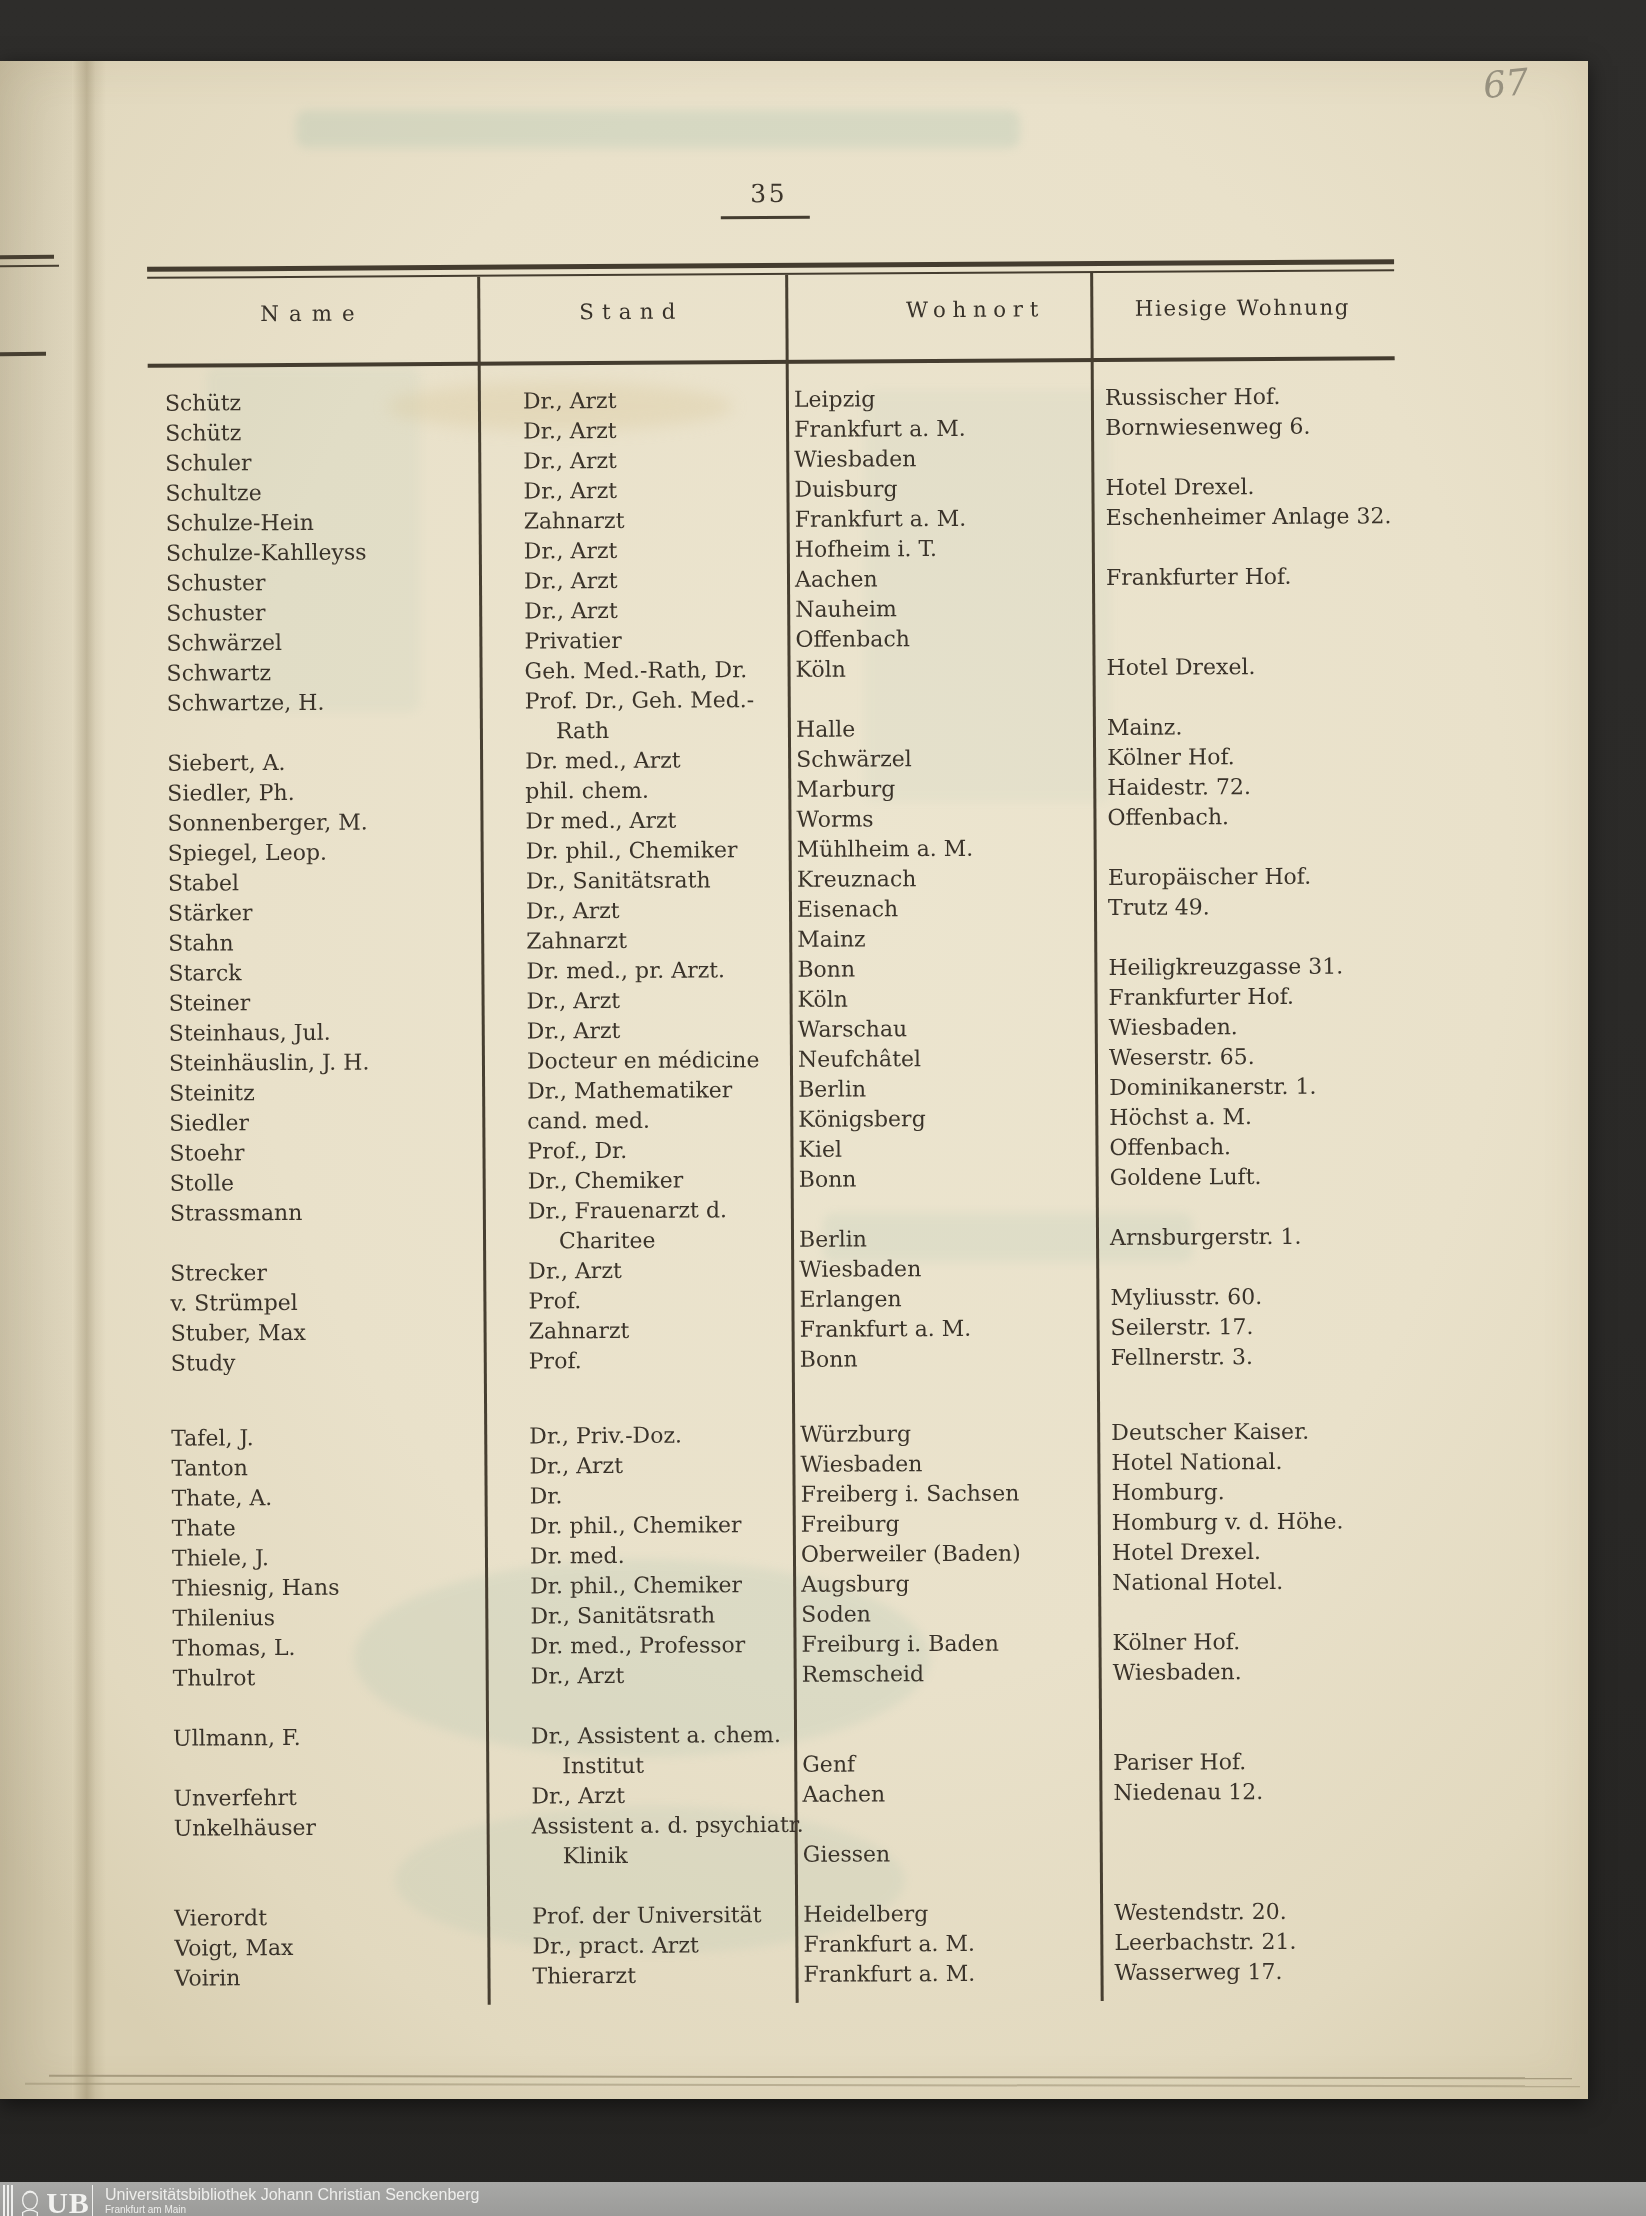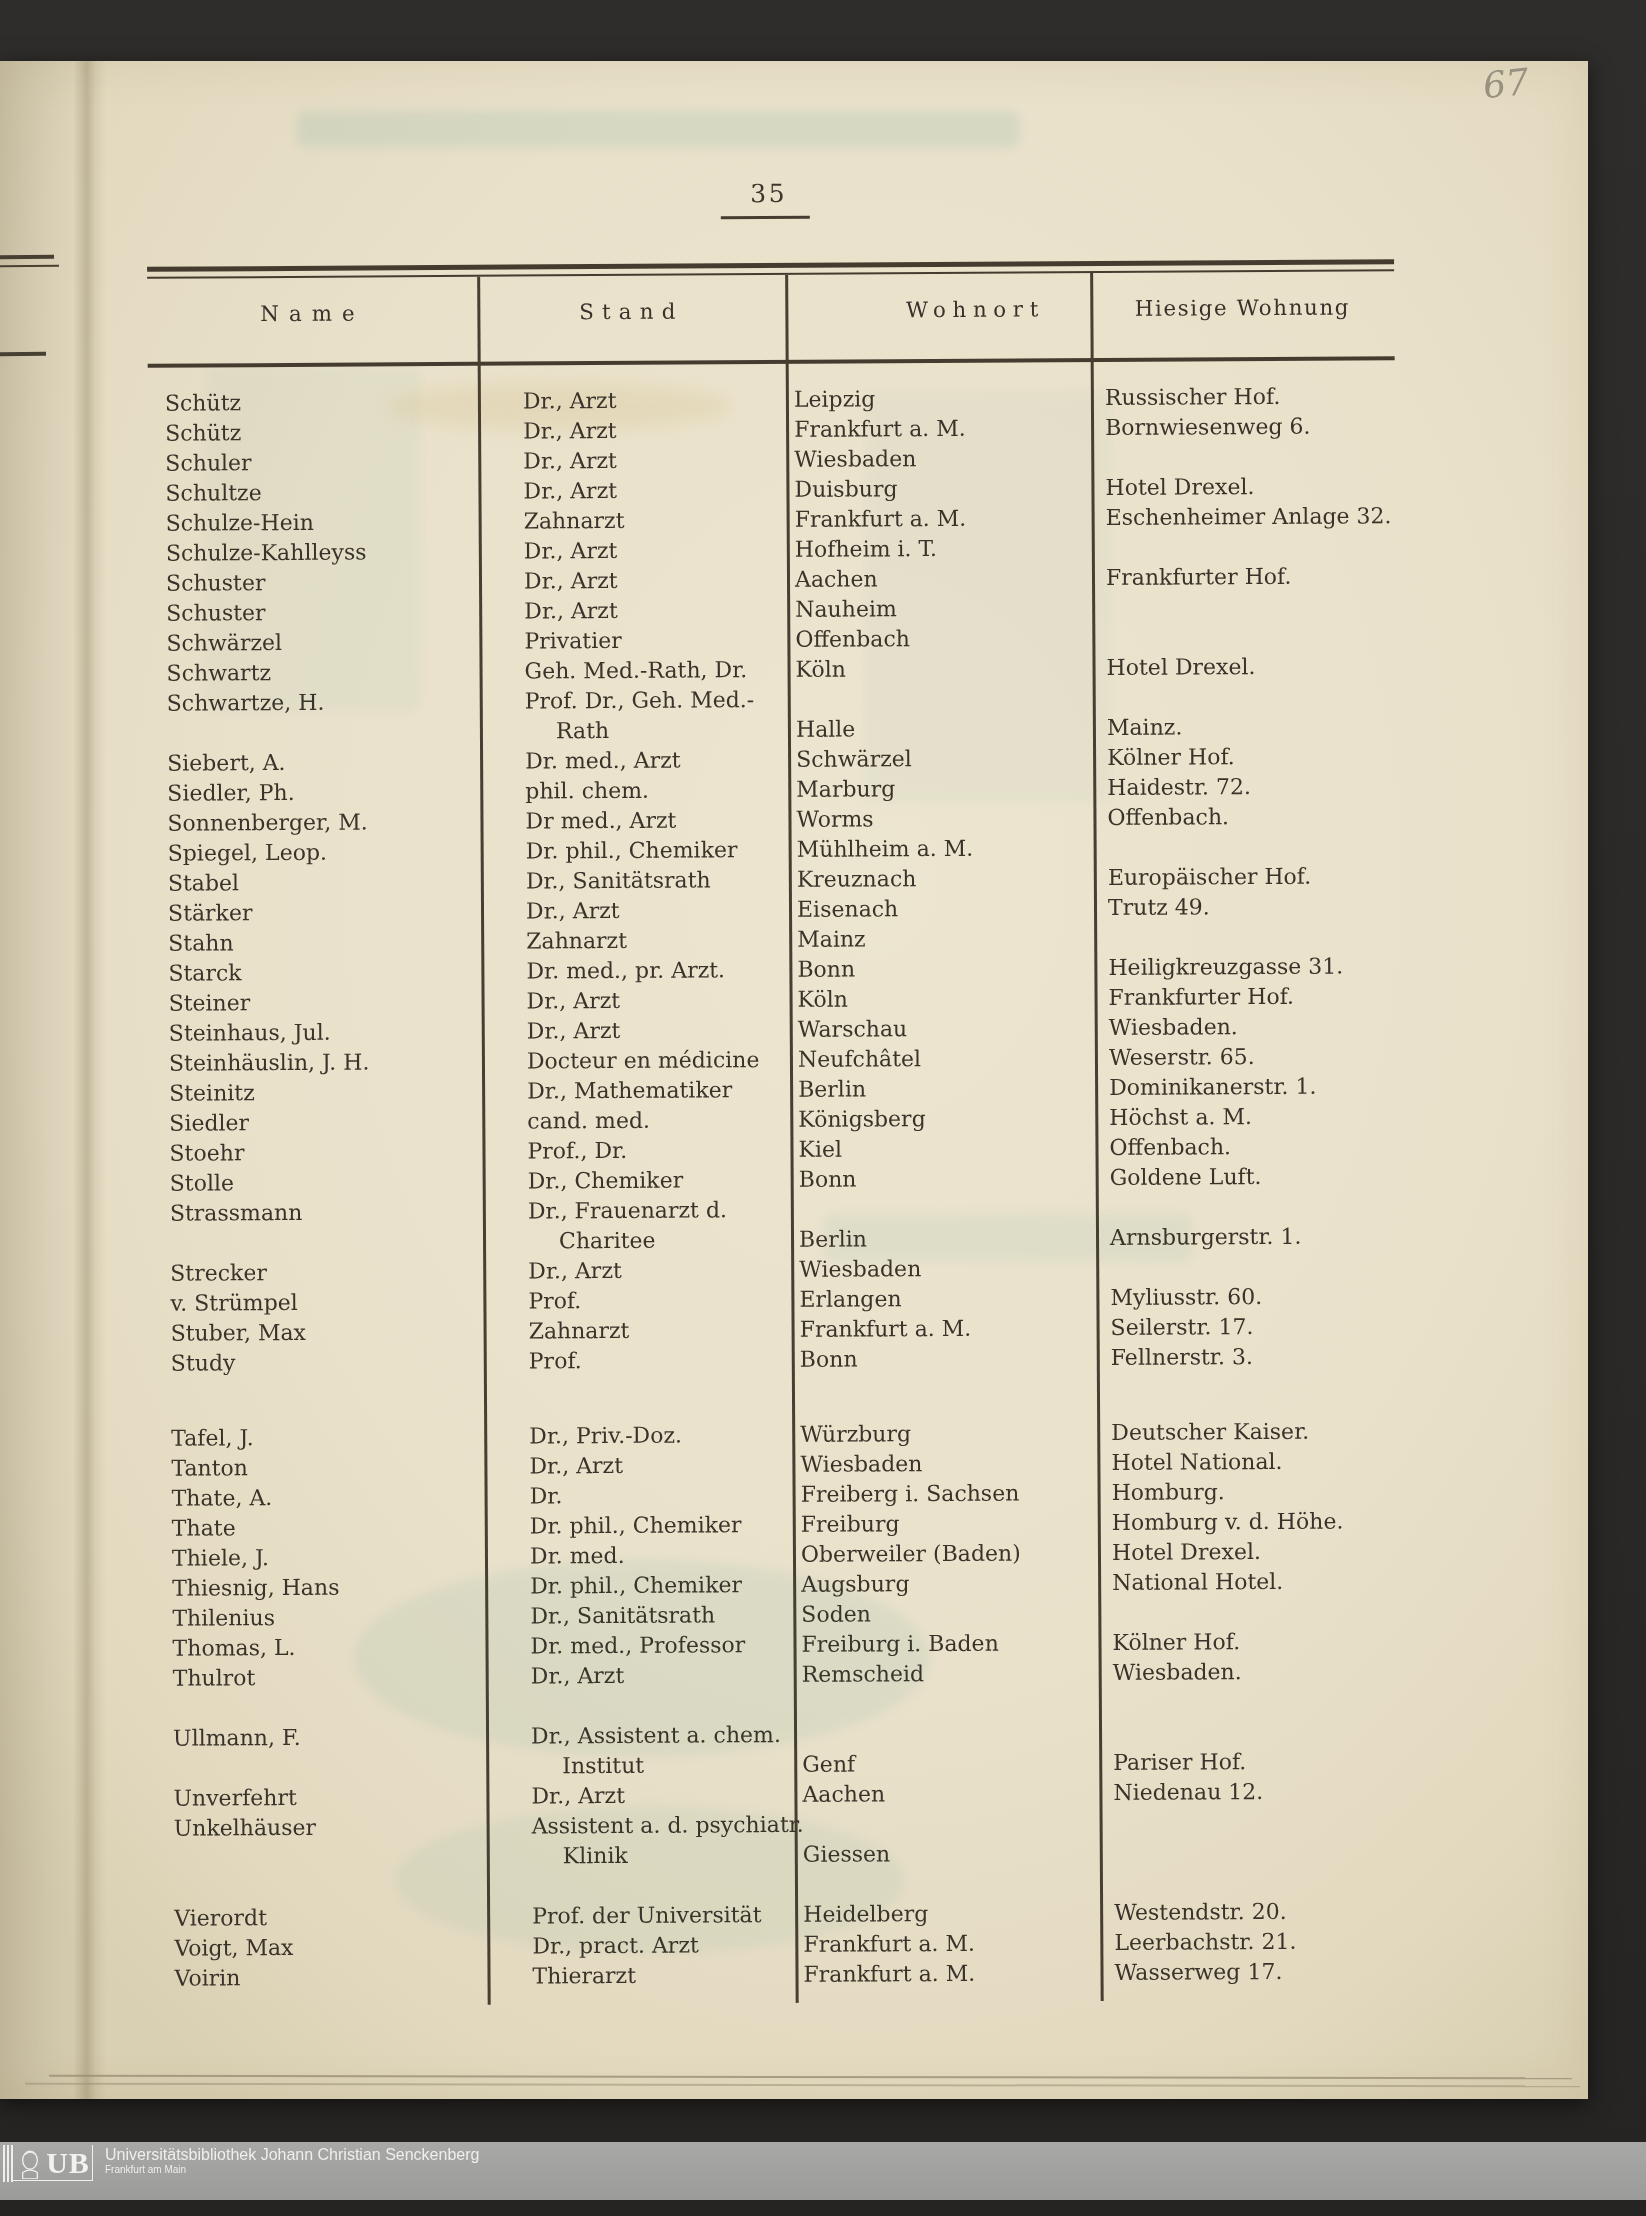--- a/index.html
+++ b/index.html
@@ -46,21 +46,21 @@
   .c-name   {left:169px;}
   .c-stand  {left:527px;}
   .c-stand.indent{left:558px;}
   .c-wohnort{left:798px;}
   .c-wohnung{left:1109px;}
   
   .folio{position:absolute;left:1483px;top:63px;font-size:36px;font-style:italic;
     color:#97917f;transform:rotate(-6deg);font-family:"DejaVu Serif",serif;}
   
   #footer{
-    position:absolute;left:0;bottom:16px;width:1646px;height:58px;
+    position:absolute;left:0;bottom:0;width:1646px;height:34px;
     background:linear-gradient(180deg,#a8a8a6,#9b9b99);
     font-family:"Liberation Sans", sans-serif;color:#eeeeec;
   }
   #logo{position:absolute;left:3.3px;top:2.5px;width:89px;height:37px;}
   #logo .pages{position:absolute;left:0;top:0;width:10px;height:37px;
     background:repeating-linear-gradient(90deg,#efefed 0 1.6px,transparent 1.6px 4.1px);}
   #logo .frame{position:absolute;left:10px;top:0;width:79px;height:35px;border-bottom:1.6px solid #f0f0ee;border-right:1.6px solid #f0f0ee;}
   #logo .portrait{position:absolute;left:13px;top:3.3px;width:28px;height:31px;}
   #logo .ub{position:absolute;left:43px;top:1.6px;font-family:"Liberation Serif",serif;
     font-size:30px;font-weight:bold;color:#f2f2f0;letter-spacing:0.8px;}

